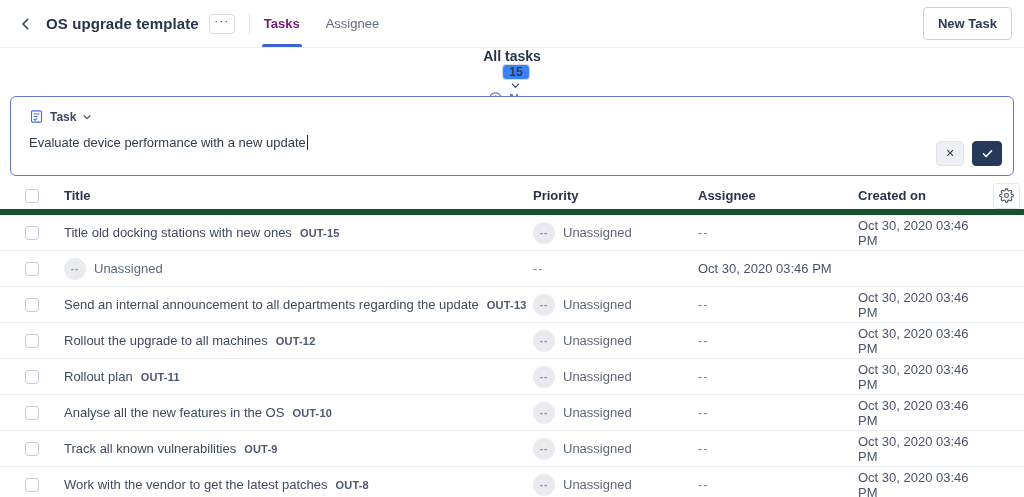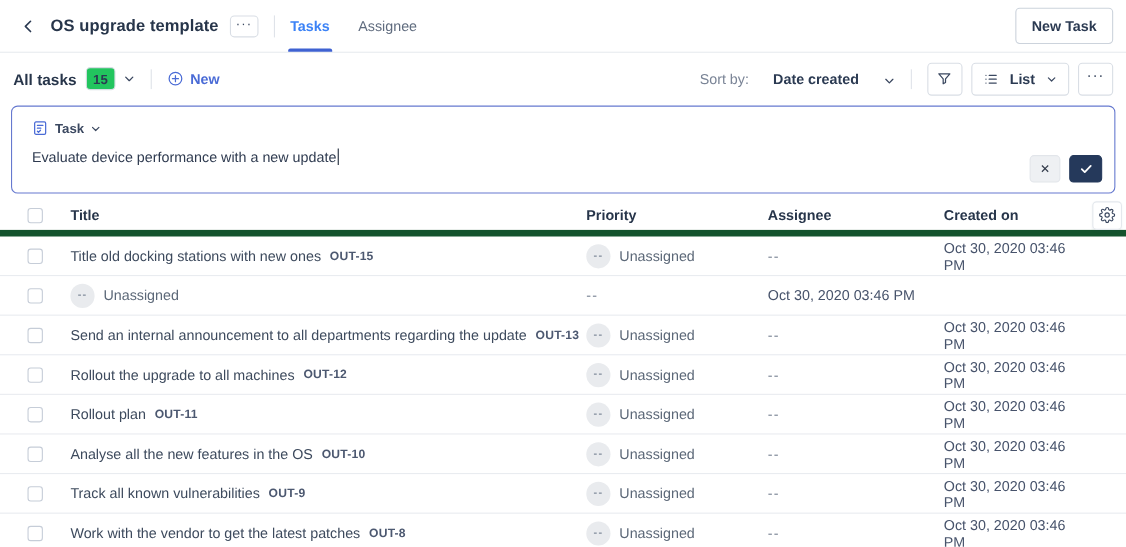--- a/index.html
+++ b/index.html
@@ -7,29 +7,29 @@
     font-family:"Liberation Sans", sans-serif; color:#2b3a52; }
 
   
   .app-header { height:48px; display:flex; align-items:center; border-bottom:1px solid #e8ebef; position:relative; padding:0 12px 0 14px; }
   .back-btn { width:24px; height:24px; display:flex; align-items:center; justify-content:center; cursor:pointer; color:#2b3a52; }
   .page-title { font-size:15px; font-weight:700; color:#27354a; margin:0 10px 0 8px; letter-spacing:.1px; }
   .more-btn { width:26px; height:20px; border:1px solid #d9dee5; border-radius:4px; background:#fff; display:flex; align-items:center; justify-content:center; font-size:12px; letter-spacing:1px; color:#3b4860; line-height:1; padding-bottom:6px; cursor:pointer; }
   .hdr-divider { width:1px; height:20px; background:#dfe3e9; margin:0 14px; }
   .tabs { display:flex; height:100%; align-items:center; gap:26px; }
   .tab { font-size:13px; color:#5f6b7e; height:100%; display:flex; align-items:center; position:relative; cursor:pointer; font-weight:400; }
-  .tab.active { color:#3b82f6; font-weight:700; }
+  .tab.active { color:#701a75; font-weight:700; }
   .tab.active::after { content:""; position:absolute; left:-2px; right:-2px; bottom:0; height:3px; background:#3f62d2; border-radius:2px 2px 0 0; }
   .hdr-spacer { flex:1; }
   .new-task-btn { border:1px solid #ccd3dc; background:#fff; border-radius:4px; padding:8px 14px; font-size:13px; font-weight:700; color:#2b3a52; cursor:pointer; }
 
   
-  .toolbar { height:47px; display:flex; align-items:center; padding:0 12px; }
+  .toolbar { height:47px; display:flex; align-items:center; padding:0 12px;flex-direction:column; }
   .view-name { font-size:14px; font-weight:700; color:#27354a; }
-  .count-badge { margin-left:8px; min-width:26px; height:21px; padding:0 6px; background:#22c55e; border:1px solid #d8dde4; border-radius:4px; font-size:12px; font-weight:700; color:#2b3a52; display:inline-flex; align-items:center; justify-content:center; cursor:pointer; }
+  .count-badge { margin-left:8px; min-width:26px; height:21px; padding:0 6px; background:#3b82f6; border:1px solid #d8dde4; border-radius:4px; font-size:12px; font-weight:700; color:#2b3a52; display:inline-flex; align-items:center; justify-content:center; cursor:pointer; }
   .chev { display:inline-flex; margin-left:7px; color:#3b4860; cursor:pointer; }
   .tb-divider { width:1px; height:18px; background:#dfe3e9; margin:0 14px; }
   .new-link { display:flex; align-items:center; gap:6px; color:#4a6bd6; font-size:13px; font-weight:600; cursor:pointer; }
   .tb-spacer { flex:1; }
   .sort-wrap { display:flex; align-items:flex-end; gap:22px; cursor:pointer; }
   .sort-label { color:#7a8496; font-size:13px; }
   .sort-value { color:#2b3a52; font-size:13px; font-weight:700; }
   .icon-btn { height:30px; border:1px solid #d9dee5; border-radius:4px; background:#fff; display:flex; align-items:center; justify-content:center; color:#3b4860; cursor:pointer; }
   .filter-btn { width:32px; }
   .list-btn { padding:0 10px; gap:10px; font-size:13px; font-weight:700; color:#2b3a52; }

